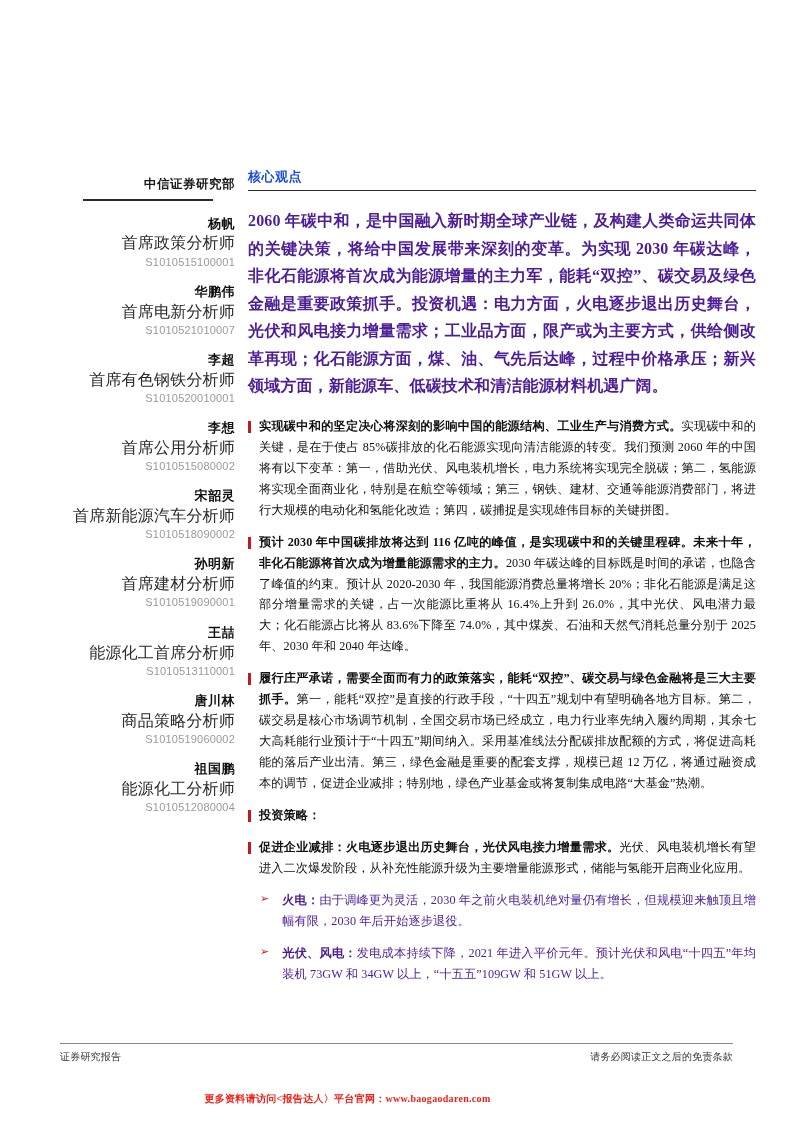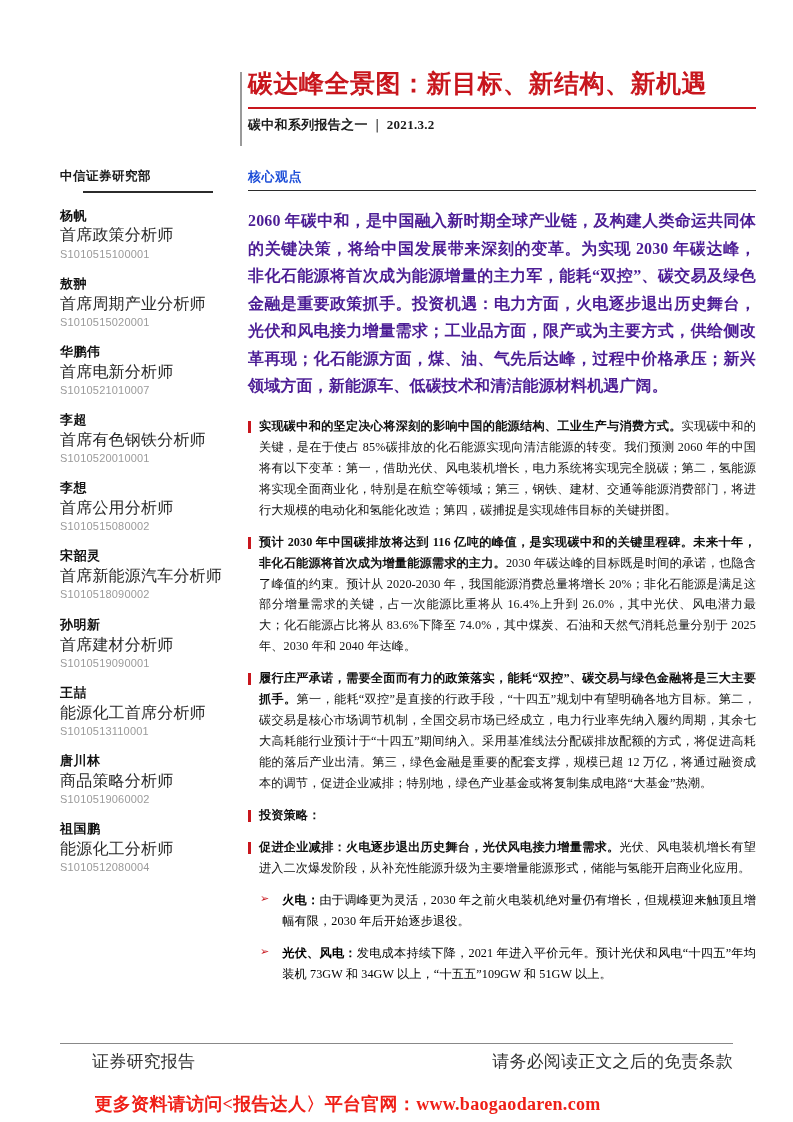--- a/index.html
+++ b/index.html
@@ -64,23 +64,23 @@
     padding: 0 3px;
   }
   .subtitle .date {
     font-family: "Liberation Serif", "DejaVu Serif", serif;
   }
 
   
   .sidebar {
     position: absolute;
     left: 60px;
-    top: 168px;
+    top: 176px;
     width: 175px;
-    text-align: left;
+    text-align: right;
   }
   .sidebar-header {
     font-size: 12.5px;
     font-weight: bold;
     color: #1a1a1a;
     letter-spacing: 0.5px;
     padding-bottom: 4px;
   }
   .sidebar-rule {
     height: 1.5px;
@@ -178,21 +178,21 @@
     margin-top: 3px;
     margin-right: 13px;
     font-family: "DejaVu Sans", sans-serif;
     line-height: 1;
   }
   .arrow-body {
     flex: 1 1 auto;
     font-size: 12.2px;
     line-height: 1.72;
     text-align: justify;
-    color: #000000;
+    color: #4c1d95;
     letter-spacing: 0.1px;
     font-family: Liberation Serif, serif;
   }
   .arrow-body .lead {
     font-weight: bold;
   }
 
   
   .footer {
     position: absolute;
@@ -202,64 +202,50 @@
   }
   .footer-rule {
     height: 1px;
     background: #888;
     width: 100%;
     margin-bottom: 6px;
   }
   .footer-row {
     display: flex;
     justify-content: space-between;
-    font-size: 17px;
+    font-size: 10px;
     color: #333;
     letter-spacing: 0.2px;
-    margin-left: 32px;
   }
   .banner {
     position: absolute;
     left: 0;
     top: 1092px;
     width: 695px;
     text-align: center;
-    font-size: 18px;
+    font-size: 10px;
     font-weight: bold;
     color: #ef1f17;
     letter-spacing: 0.3px;
   }
 </style>
 </head>
 <body>
 
 <div class="page">
 
-  <div class="title-block">
-    <div class="title-bar"></div>
-    <h1 class="main-title">碳达峰全景图：新目标、新结构、新机遇</h1>
-    <div class="title-rule"></div>
-    <div class="subtitle">
-      <span>碳中和系列报告之一</span><span class="sep">｜</span><span class="date">2021.3.2</span>
-    </div>
-  </div>
 
   <div class="sidebar">
     <div class="sidebar-header">中信证券研究部</div>
     <div class="sidebar-rule"></div>
     <div id="analyst-list">
         <div class="analyst">
           <div class="analyst-name">杨帆</div>
           <div class="analyst-role">首席政策分析师</div>
           <div class="analyst-id">S1010515100001</div>
-        </div>
-        <div class="analyst">
-          <div class="analyst-name">敖翀</div>
-          <div class="analyst-role">首席周期产业分析师</div>
-          <div class="analyst-id">S1010515020001</div>
         </div>
         <div class="analyst">
           <div class="analyst-name">华鹏伟</div>
           <div class="analyst-role">首席电新分析师</div>
           <div class="analyst-id">S1010521010007</div>
         </div>
         <div class="analyst">
           <div class="analyst-name">李超</div>
           <div class="analyst-role">首席有色钢铁分析师</div>
           <div class="analyst-id">S1010520010001</div>

